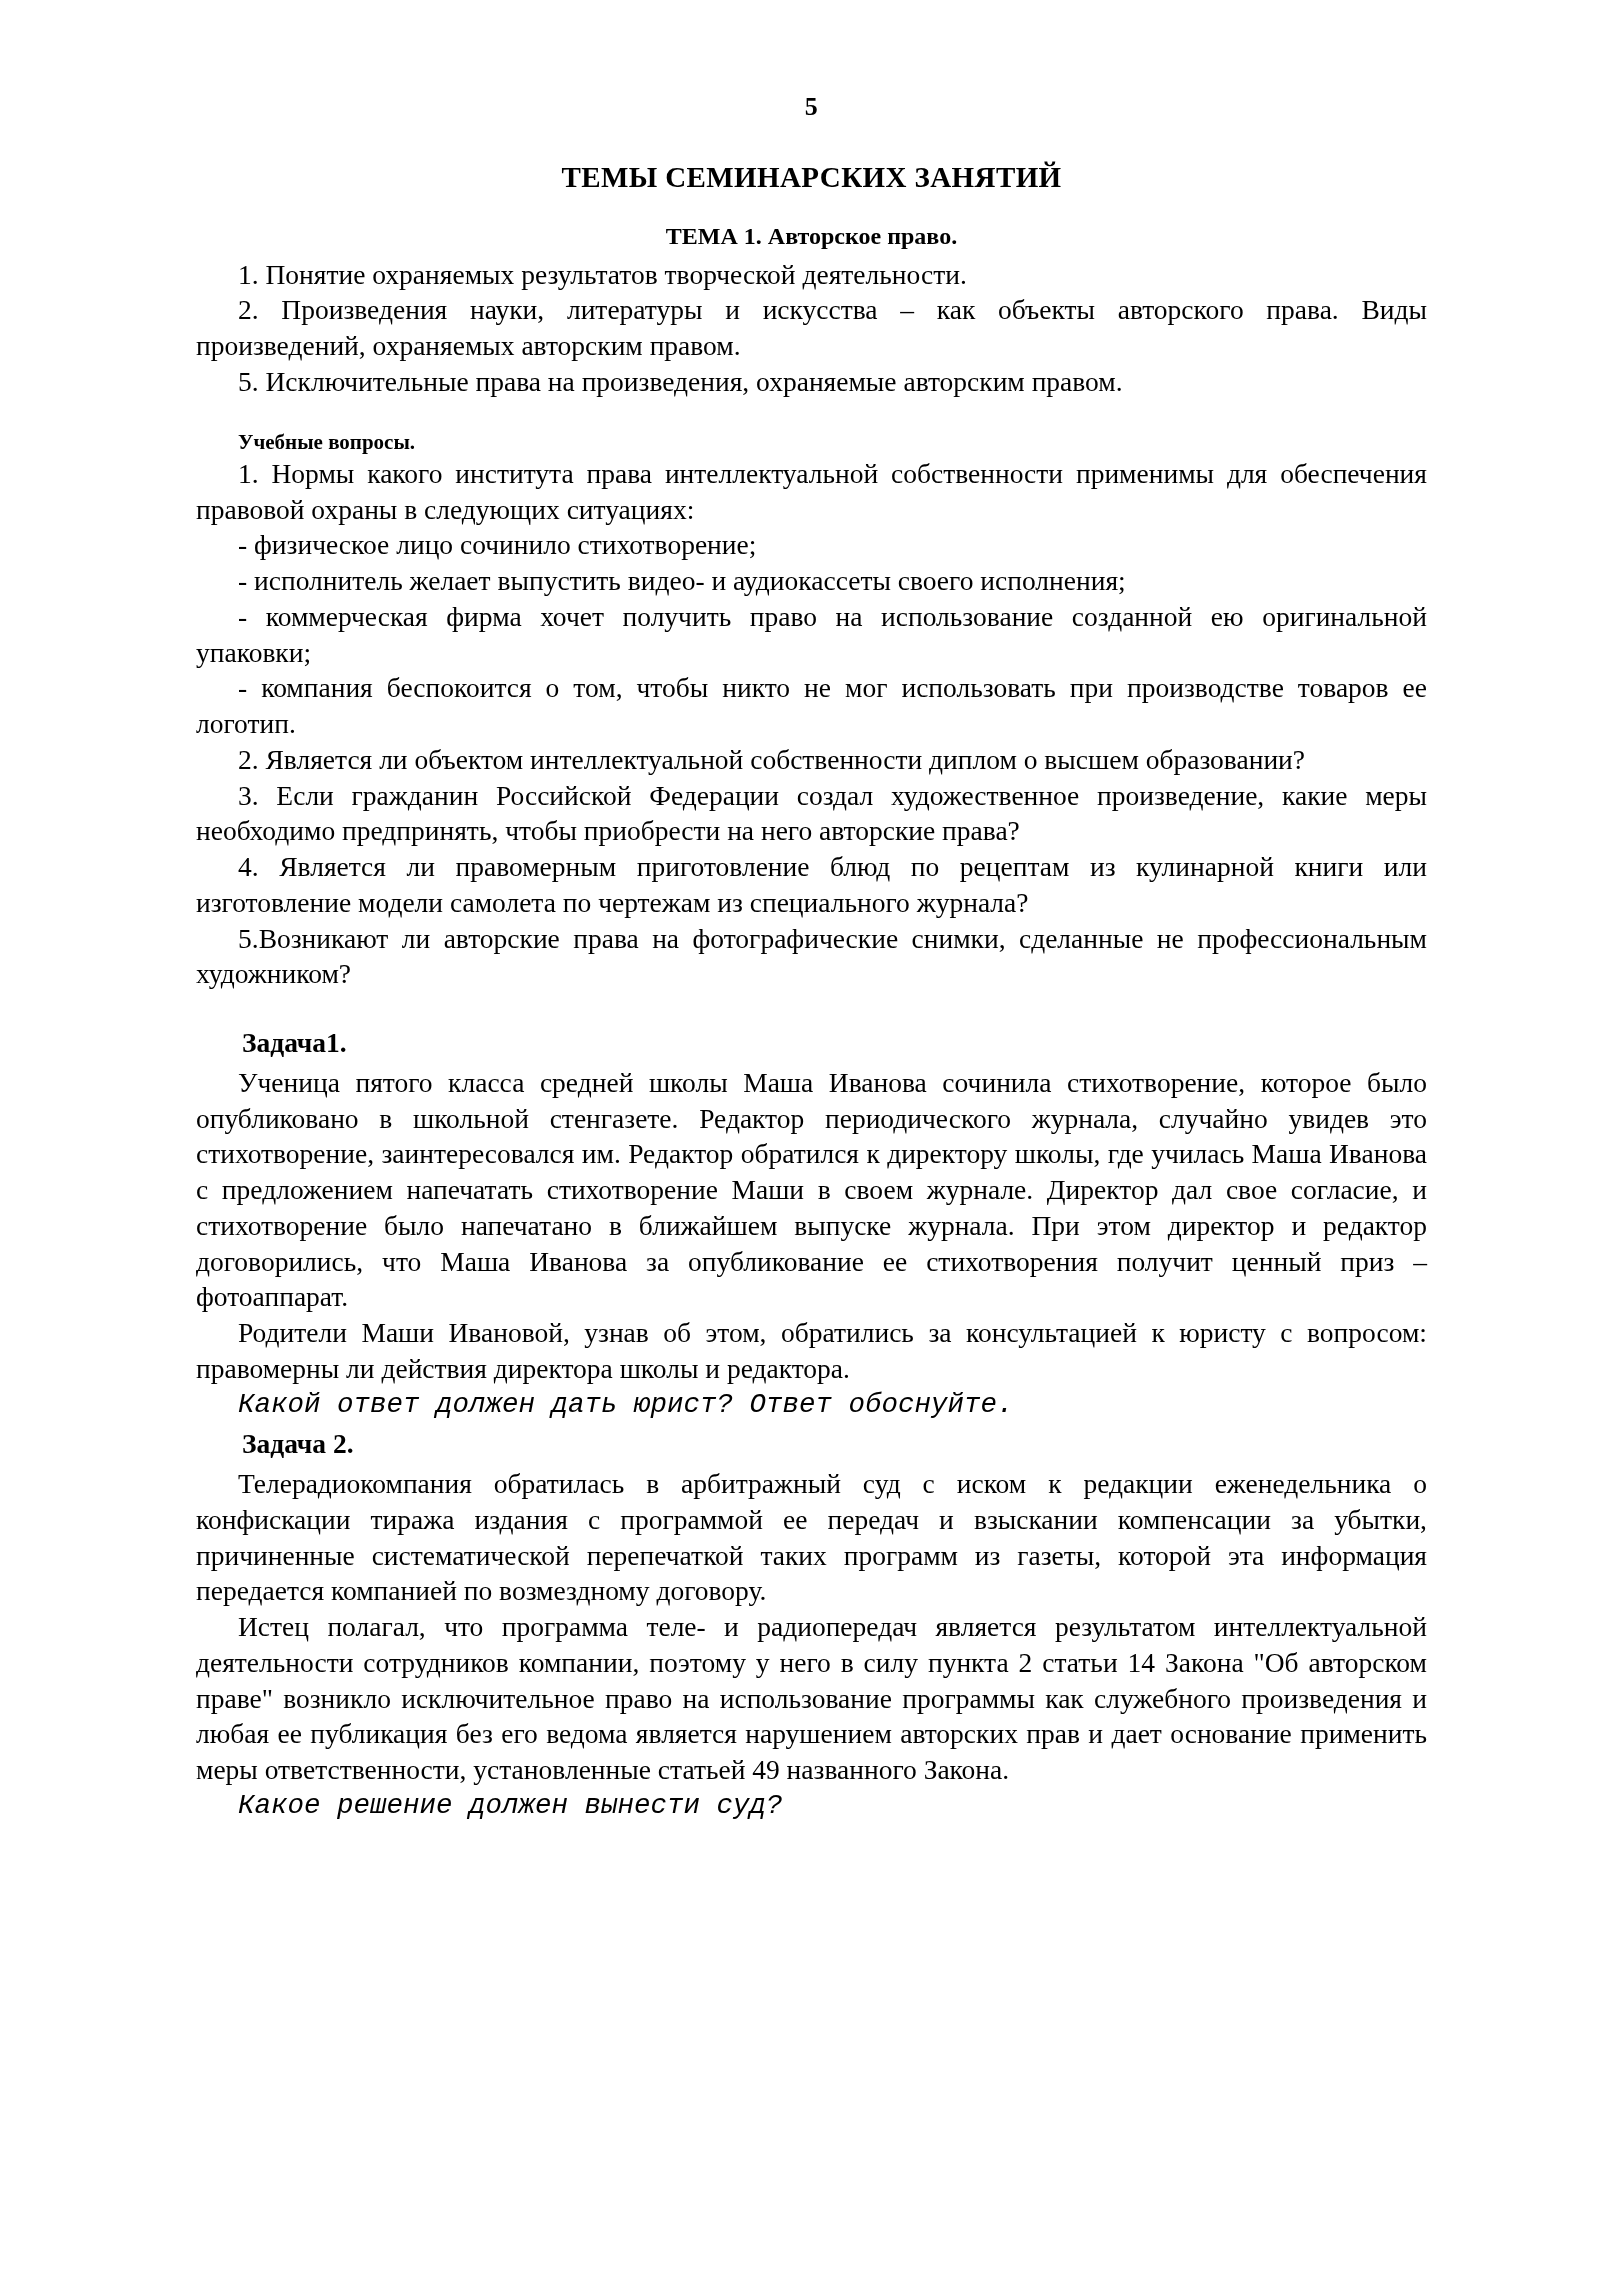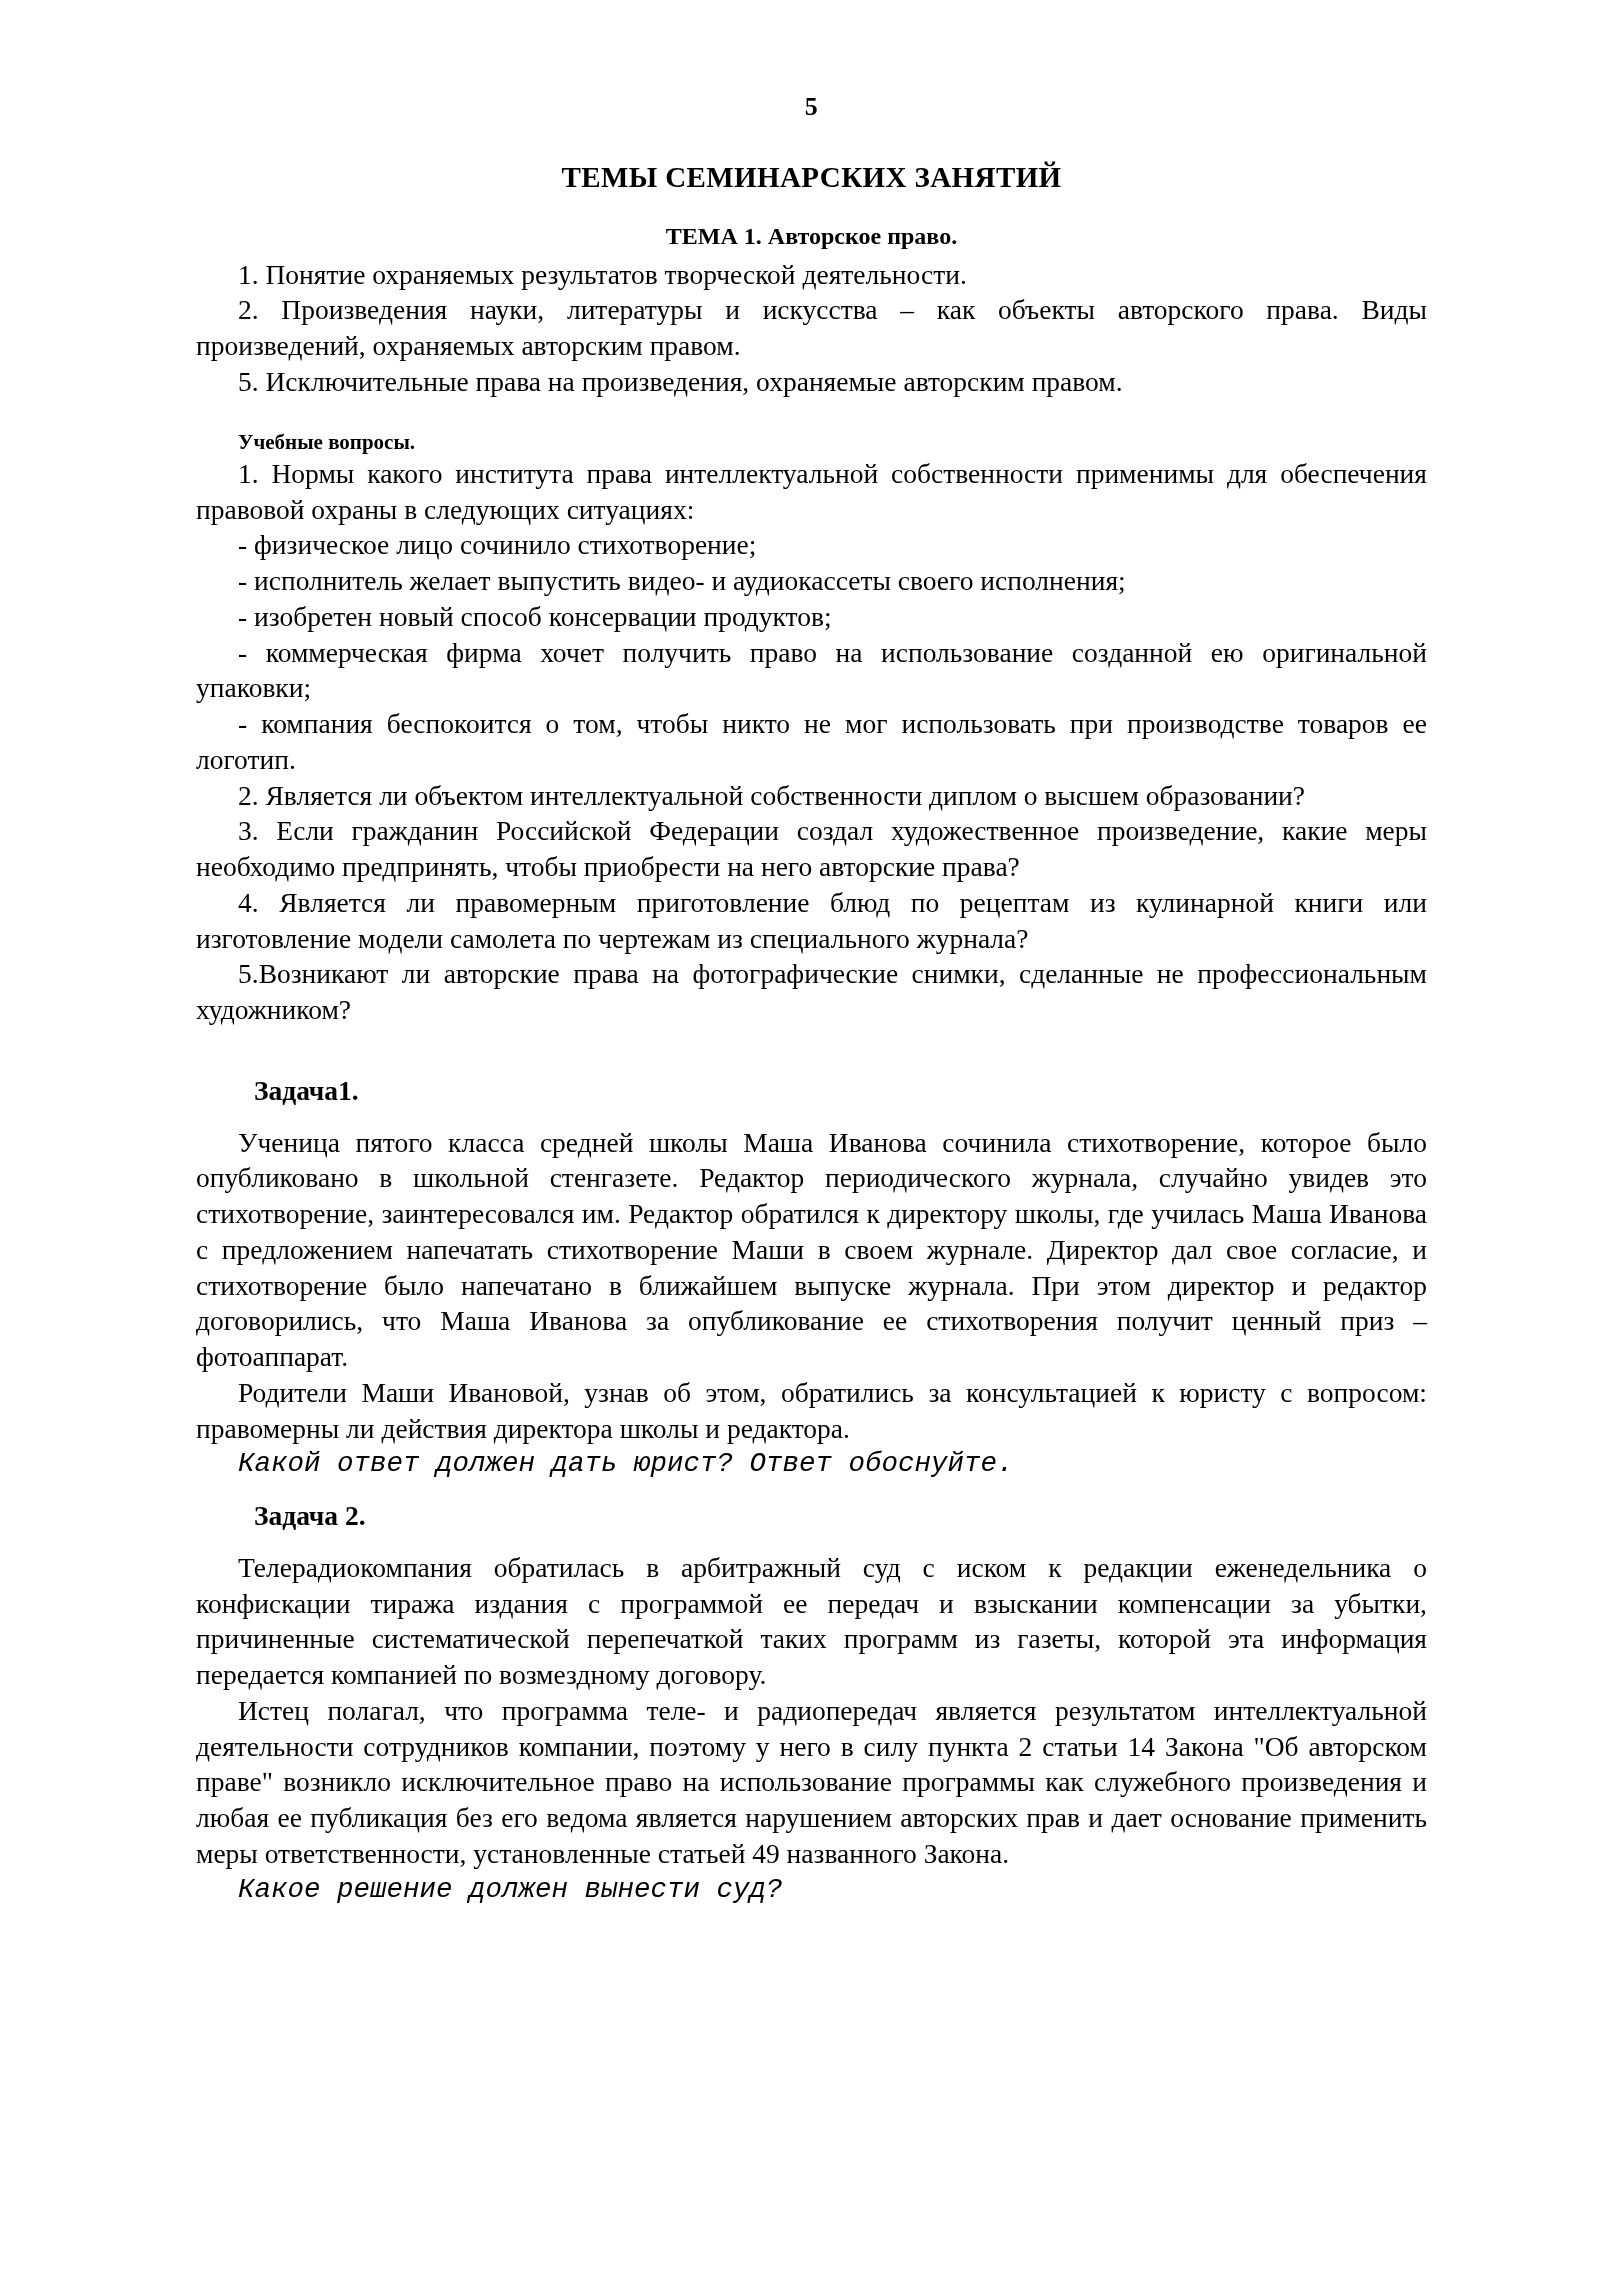--- a/index.html
+++ b/index.html
@@ -59,21 +59,21 @@
   .section-head {
     font-size: 21px;
     font-weight: bold;
     margin: 0;
     text-indent: 42px;
     line-height: 1.30;
   }
   .task-head {
     font-size: 27.5px;
     font-weight: bold;
-    margin: 16px;
+    margin: 4px;
     text-indent: 42px;
     line-height: 1.30;
   }
   .italic-q {
     font-size: 27.5px;
     font-style: italic;
     margin: 0;
     text-indent: 42px;
     line-height: 1.30;
     font-family: Liberation Mono, monospace;
@@ -95,21 +95,20 @@
   <p class="body">2. Произведения науки, литературы и искусства – как объекты авторского права. Виды произведений, охраняемых авторским правом.</p>
   <p class="body">5. Исключительные права на произведения, охраняемые авторским правом.</p>
 
   <div class="gap-lg"></div>
 
   <div class="section-head">Учебные вопросы.</div>
 
   <p class="body">1. Нормы какого  института права интеллектуальной собственности применимы для обеспечения правовой охраны в следующих ситуациях:</p>
   <p class="dash">- физическое лицо сочинило стихотворение;</p>
   <p class="dash">- исполнитель желает выпустить видео- и аудиокассеты своего исполнения;</p>
-  <p class="dash">- изобретен новый способ консервации продуктов;</p>
   <p class="dash">- коммерческая фирма хочет получить право на использование созданной ею оригинальной упаковки;</p>
   <p class="dash">- компания беспокоится о том, чтобы никто не мог использовать при производстве товаров ее логотип.</p>
 
   <p class="body">2. Является ли объектом интеллектуальной собственности диплом о высшем образовании?</p>
   <p class="body">3. Если гражданин Российской Федерации создал художественное произведение, какие меры необходимо предпринять, чтобы приобрести на него авторские права?</p>
   <p class="body">4. Является ли правомерным приготовление блюд по рецептам из кулинарной книги или изготовление модели самолета по чертежам из специального журнала?</p>
   <p class="body">5.Возникают ли авторские права на фотографические снимки, сделанные не профессиональным художником?</p>
 
   <div class="gap-lg"></div>
 

